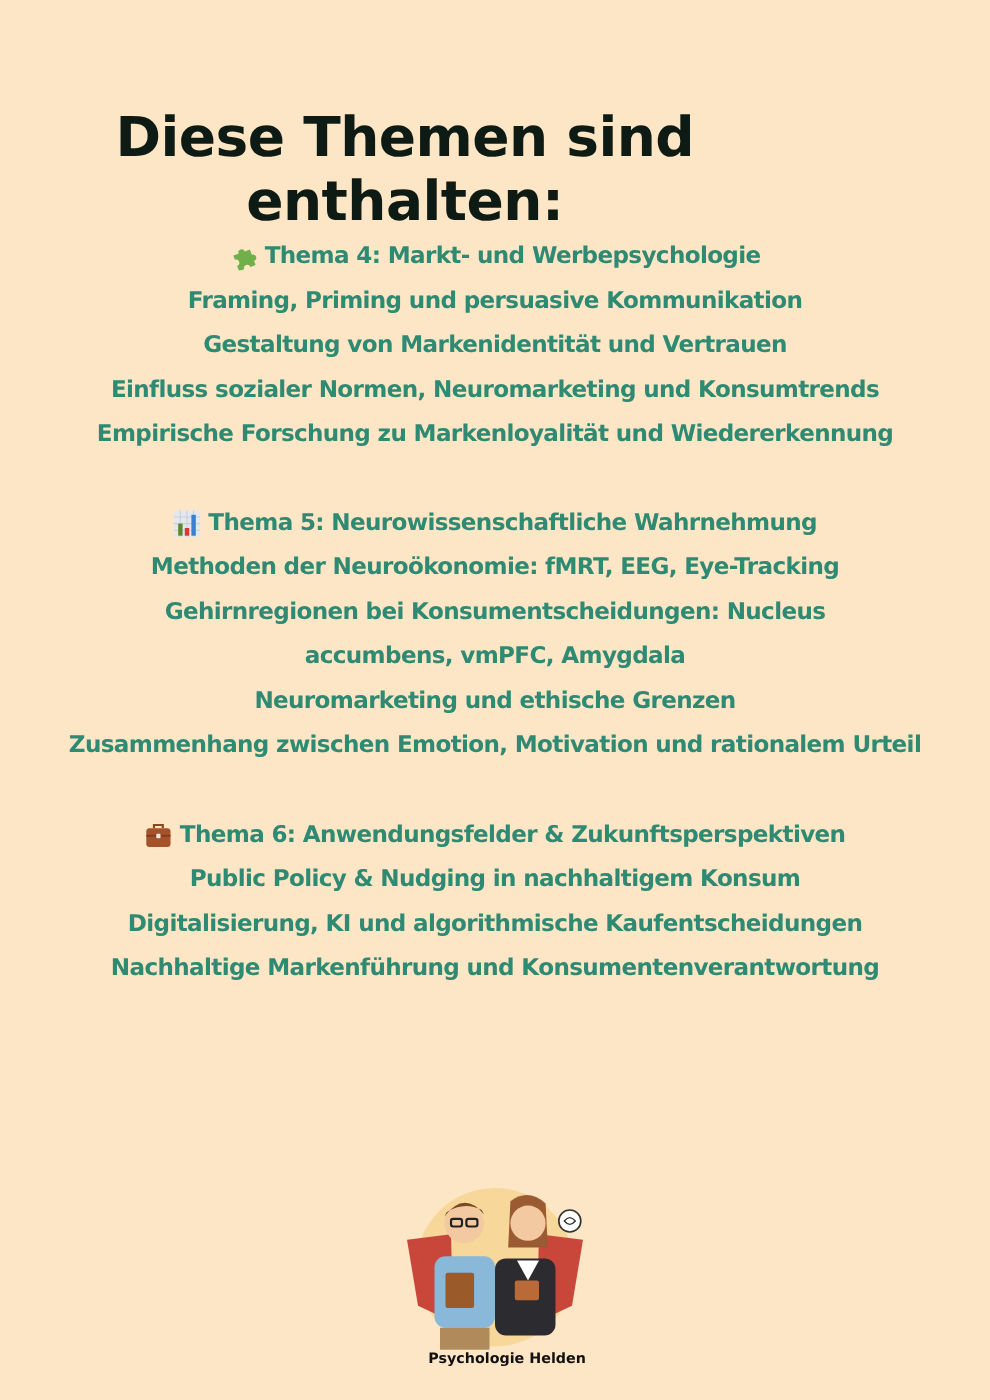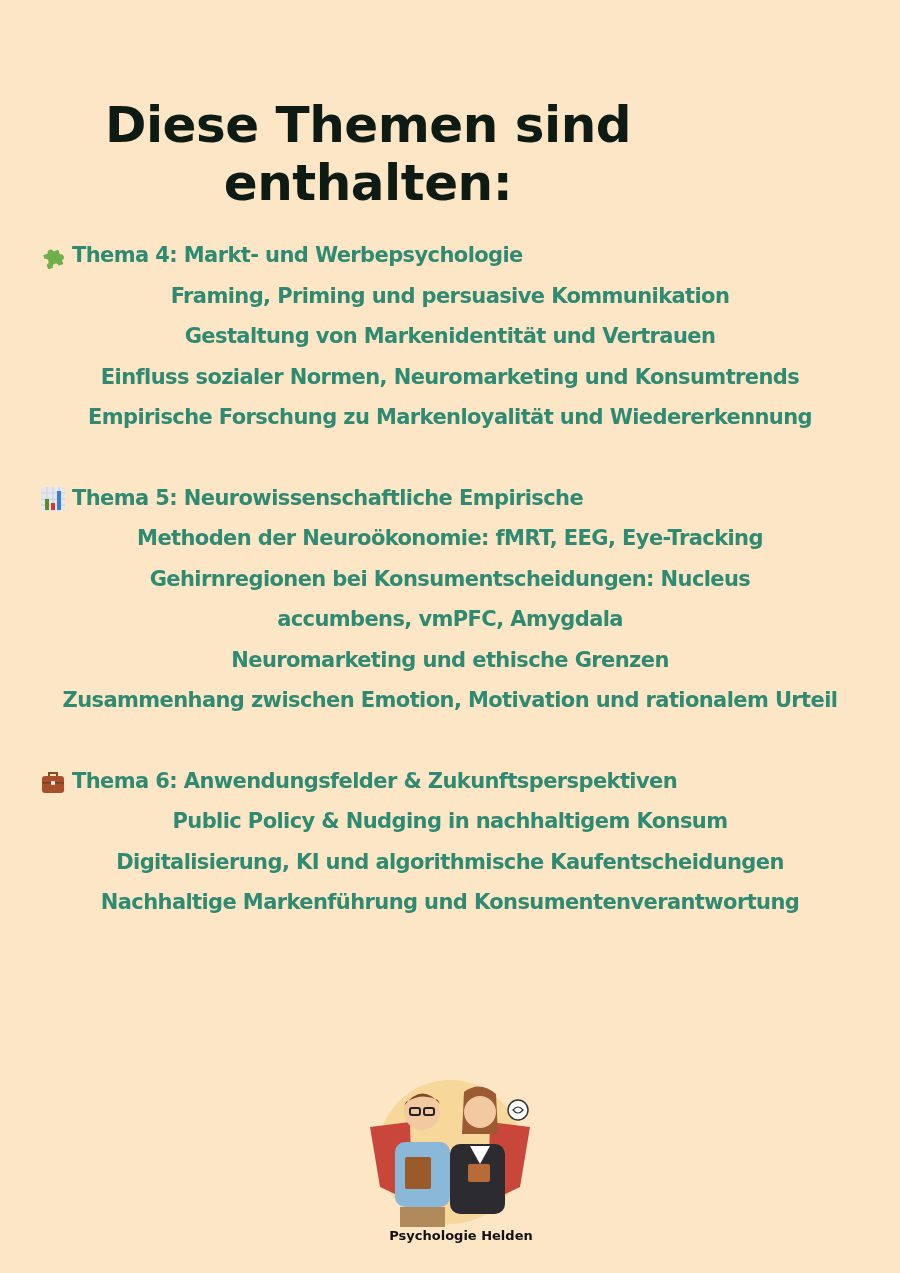--- a/index.html
+++ b/index.html
@@ -27,21 +27,21 @@
   }
   .section { margin: 0 0 40px 0; }
   .line {
     font-family: "DejaVu Sans", sans-serif;
     font-weight: bold;
     font-size: 21px;
     line-height: 40.5px;
     letter-spacing: -0.6px;
     margin: 0; padding: 0 40px;
   }
-  .heading { display: flex; justify-content: flex-start; align-items: center; gap: 6px; margin-top: 23px; }
+  .heading { display: flex; justify-content: center; align-items: center; gap: 6px; }
   .ico { display: inline-block; width: 26px; height: 26px; vertical-align: middle; }
   .logo-wrap {
     position: absolute; left: 350px; top: 1072px; width: 200px; height: 180px;
   }
   .logo-caption {
     position: absolute; top: 1228px; left: 11px; width: 900px; text-align: center;
     font-family: "DejaVu Sans", sans-serif; font-weight: bold; font-size: 13px; color: #111;
   }
 </style>
 </head>
@@ -70,21 +70,21 @@
     <div class="line heading">
       <span class="ico">
         <svg width="26" height="26" viewBox="0 0 26 26">
           <rect x="1" y="1" width="24" height="24" fill="#e4e8ee"></rect>
           <path d="M1 7h24M1 13h24M1 19h24M7 1v24M13 1v24M19 1v24" stroke="#c8d0da" stroke-width="1"></path>
           <rect x="5" y="13" width="4" height="11" fill="#5a8a2a"></rect>
           <rect x="11" y="17" width="4" height="7" fill="#d93a2f"></rect>
           <rect x="17" y="5" width="4" height="19" fill="#3a7fd5"></rect>
         </svg>
       </span>
-      <span>Thema 5: Neurowissenschaftliche Empirische</span>
+      <span>Thema 5: Neurowissenschaftliche Wahrnehmung</span>
     </div>
     <p class="line">Methoden der Neuroökonomie: fMRT, EEG, Eye-Tracking</p>
     <p class="line" style="padding:0 90px;">Gehirnregionen bei Konsumentscheidungen: Nucleus accumbens, vmPFC, Amygdala</p>
     <p class="line">Neuromarketing und ethische Grenzen</p>
     <p class="line">Zusammenhang zwischen Emotion, Motivation und rationalem Urteil</p>
   </div>
 
   <div class="section">
     <div class="line heading">
       <span class="ico">

